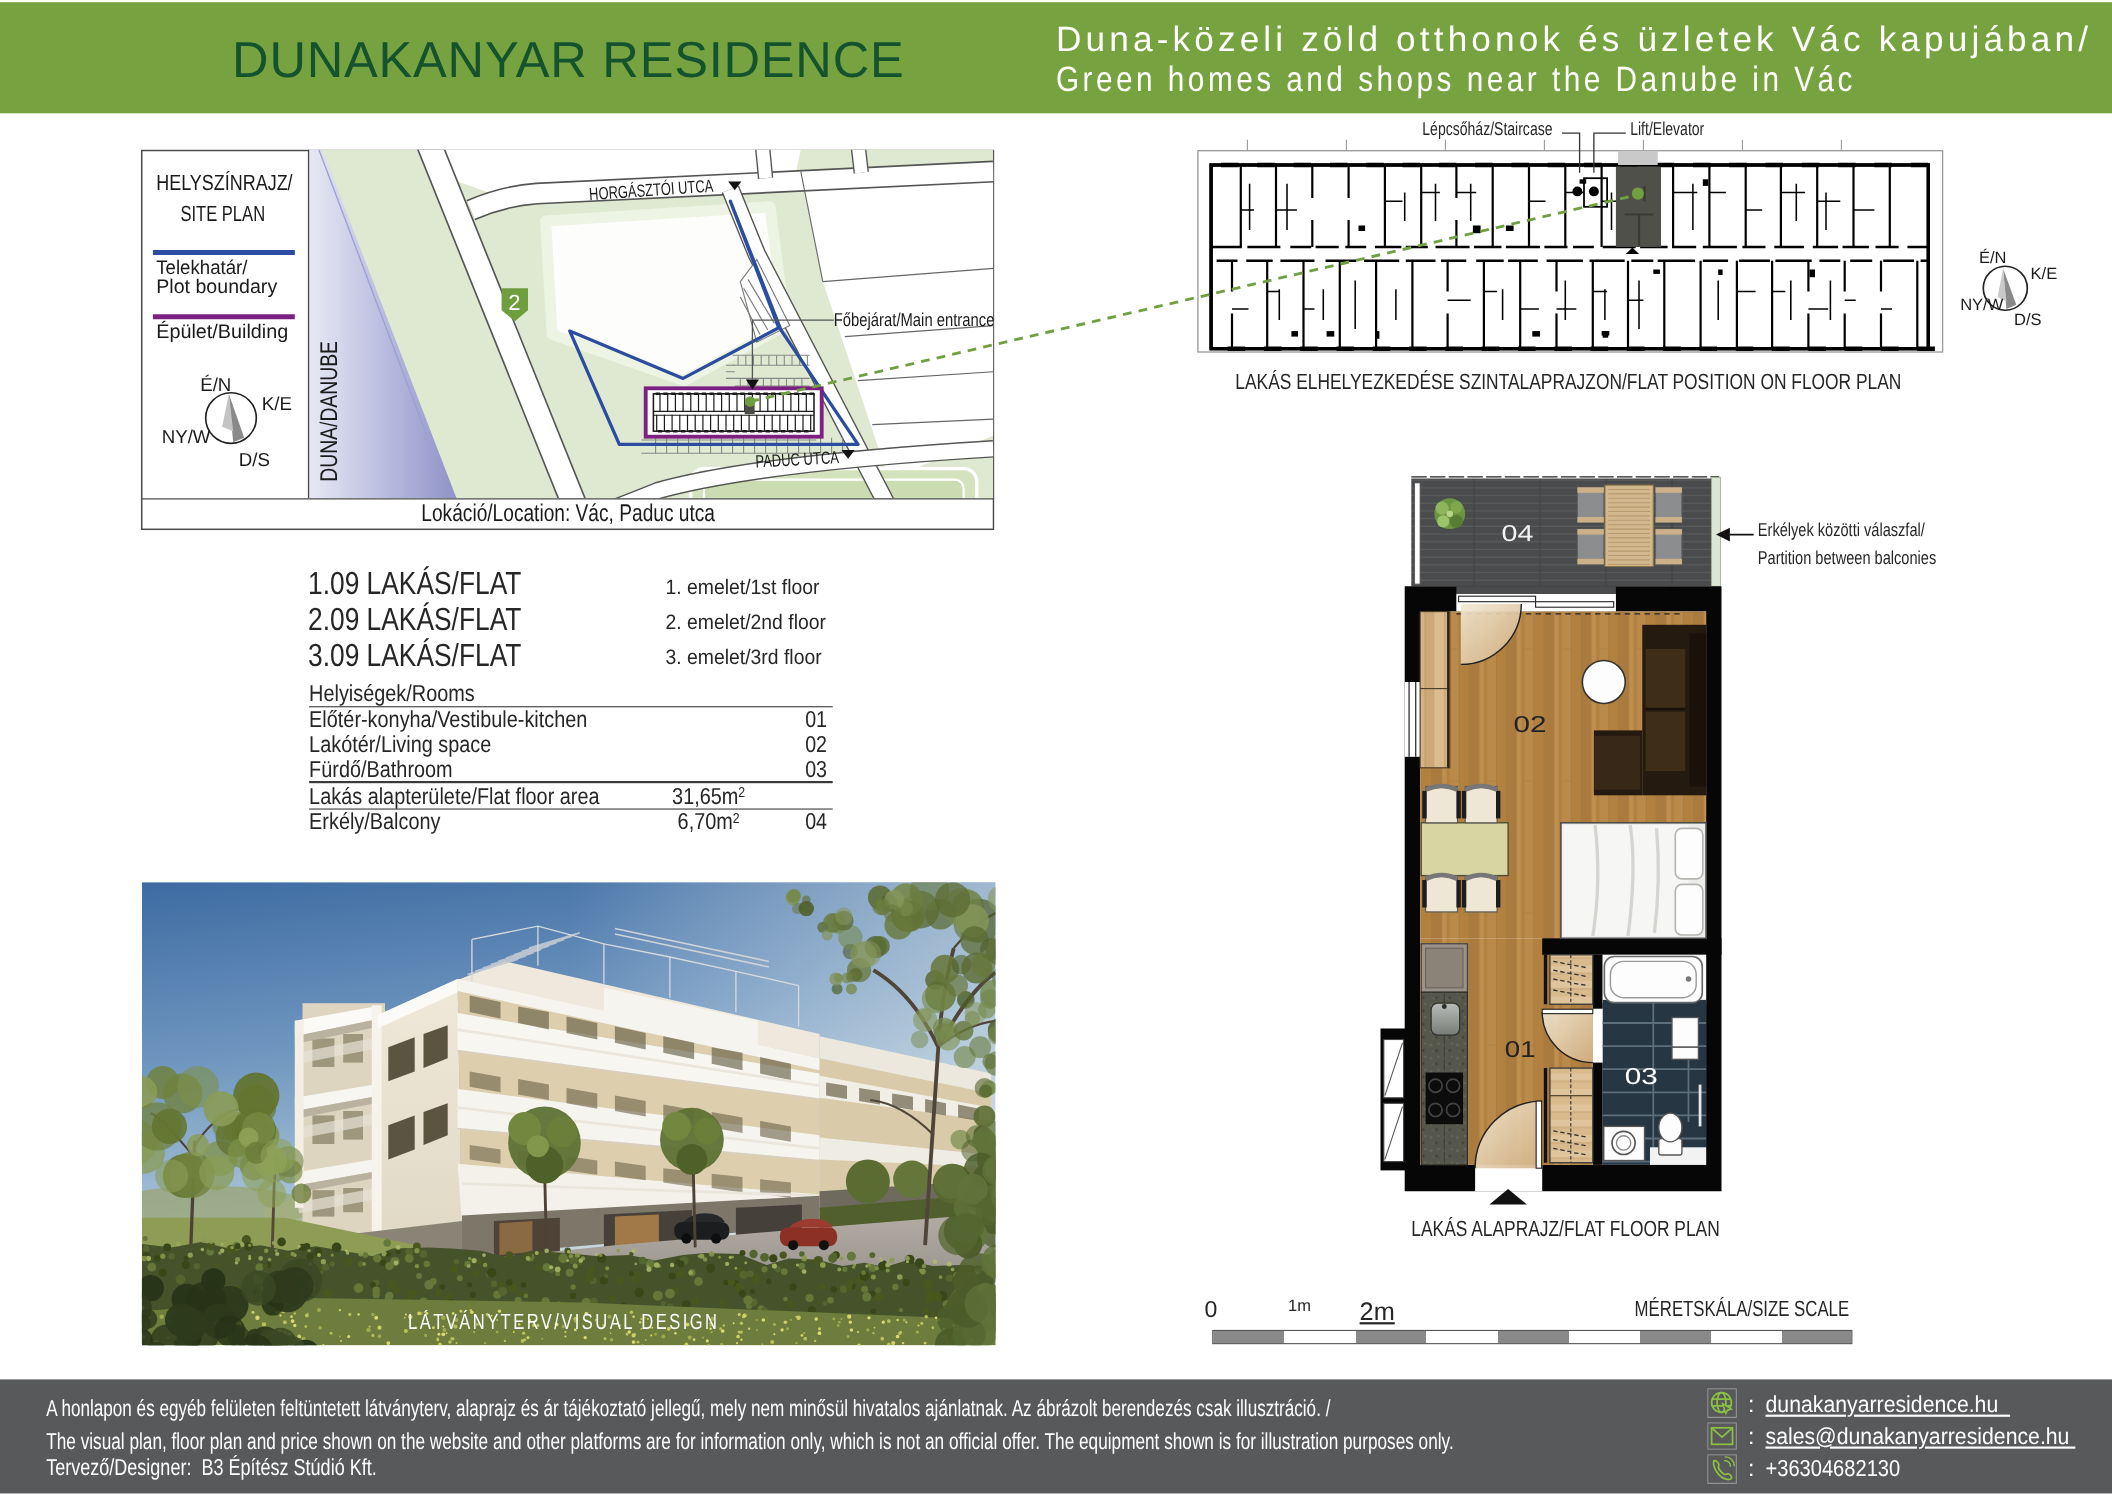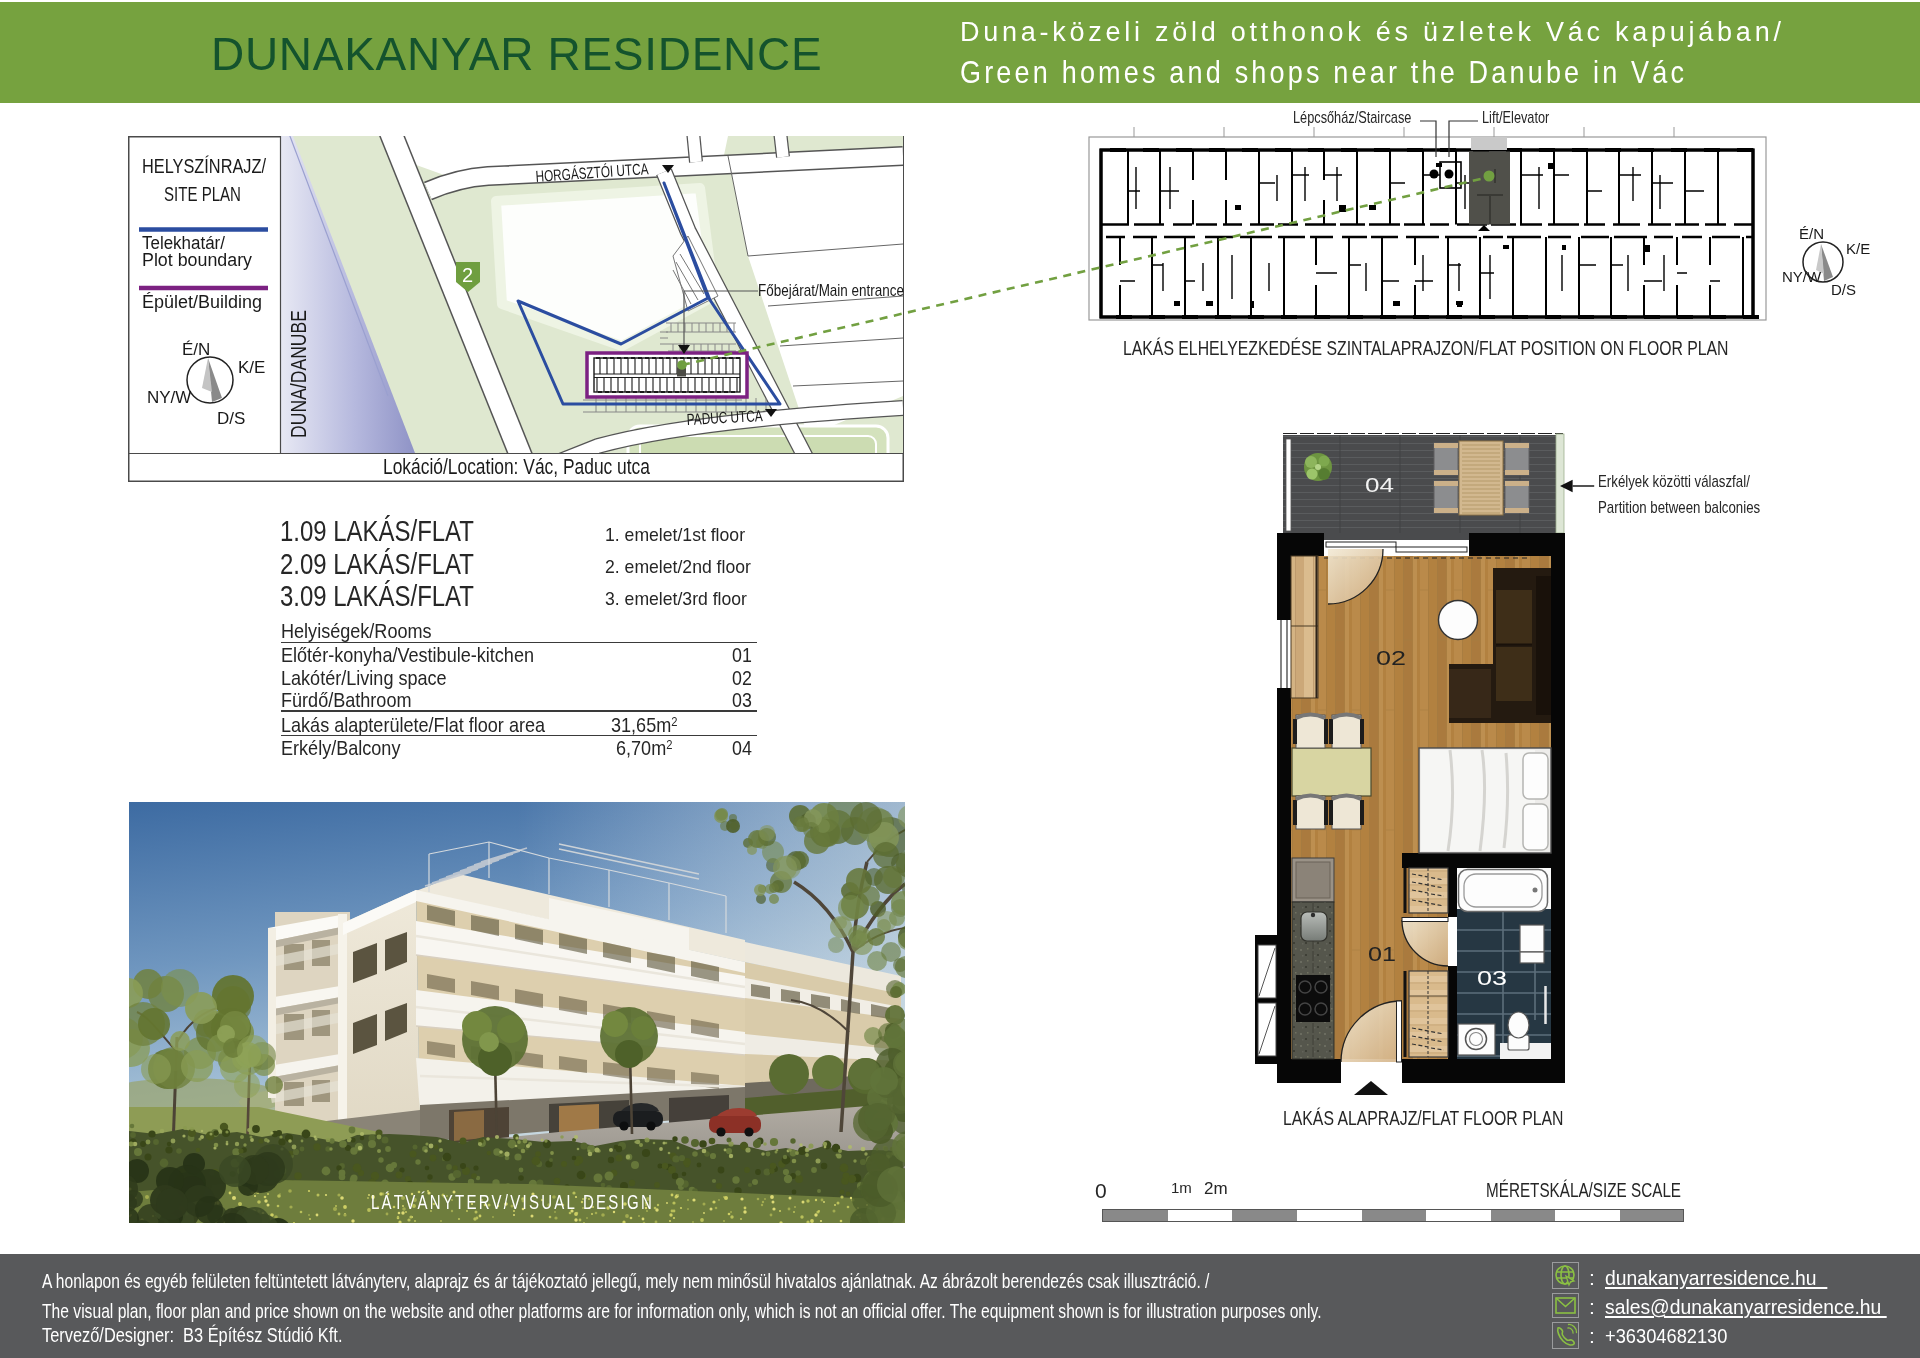--- a/index.html
+++ b/index.html
@@ -9,21 +9,21 @@
   .t{position:absolute;white-space:nowrap;color:#262626;transform-origin:0 0;}
 </style>
 </head>
 <body>
 <div class="page">
 
 <div class="abs" style="left:0;top:2px;width:1920px;height:101px;background:#76a23f;"></div>
 
 <div class="t" style="left:211px;top:27px;font-size:46px;color:#14532d;letter-spacing:0.7px;">DUNAKANYAR RESIDENCE</div>
 
-<div class="t" style="left:960px;top:17px;font-size:27px;color:#fff;letter-spacing:3.75px;">Duna-közeli zöld otthonok és üzletek Vác kapujában/</div>
+<div class="t" style="left:960px;top:17px;font-size:32px;color:#fff;letter-spacing:3.75px;">Duna-közeli zöld otthonok és üzletek Vác kapujában/</div>
 
 <div class="t" style="left:960px;top:54px;font-size:32px;color:#fff;letter-spacing:3.75px;transform:scaleX(0.845);">Green homes and shops near the Danube in Vác</div>
 
 <svg class="abs" style="left:128px;top:136px;" width="776" height="346" viewBox="0 0 776 346">
   <defs>
     <linearGradient id="riverg" x1="0" y1="0" x2="1" y2="0">
       <stop offset="0" stop-color="#e8e9f4"></stop>
       <stop offset="0.55" stop-color="#b6b9de"></stop>
       <stop offset="1" stop-color="#8f93c6"></stop>
     </linearGradient>
@@ -1637,21 +1637,21 @@
 <div class="t" style="left:1598px;top:472px;font-size:17px;transform:scaleX(0.78);">Erkélyek közötti válaszfal/</div>
 
 <div class="t" style="left:1598px;top:498px;font-size:17px;transform:scaleX(0.78);">Partition between balconies</div>
 
 <div class="t" style="left:1283px;top:1107px;font-size:20px;transform:scaleX(0.79);">LAKÁS ALAPRAJZ/FLAT FLOOR PLAN</div>
 
 <div class="t" style="left:1095px;top:1179px;font-size:21px;">0</div>
 
 <div class="t" style="left:1153px;top:1179px;font-size:15px;margin-left:18px;">1m</div>
 
-<div class="t" style="left:1204px;top:1179px;font-size:17px;">2m</div>
+<div class="t" style="left:1236px;top:1179px;font-size:23px;text-decoration:underline;">2m</div>
 
 <div class="t" style="left:1486px;top:1179px;font-size:20px;transform:scaleX(0.763);">MÉRETSKÁLA/SIZE SCALE</div>
 
 <div class="abs" style="left:1102px;top:1209px;width:582px;height:13px;border:1px solid #555;box-sizing:border-box;background:repeating-linear-gradient(90deg,#898989 0 64.5px,#ffffff 64.5px 129.3px);"></div>
 
 <div class="abs" style="left:0;top:1254px;width:1920px;height:104px;background:#58595b;"></div>
 
 <div class="t" style="left:42px;top:1269px;font-size:21px;color:#fff;transform:scaleX(0.741);">A honlapon és egyéb felületen feltüntetett látványterv, alaprajz és ár tájékoztató jellegű, mely nem minősül hivatalos ajánlatnak. Az ábrázolt berendezés csak illusztráció. /</div>
 
 <div class="t" style="left:42px;top:1298.8px;font-size:21px;color:#fff;transform:scaleX(0.745);">The visual plan, floor plan and price shown on the website and other platforms are for information only, which is not an official offer. The equipment shown is for illustration purposes only.</div>

